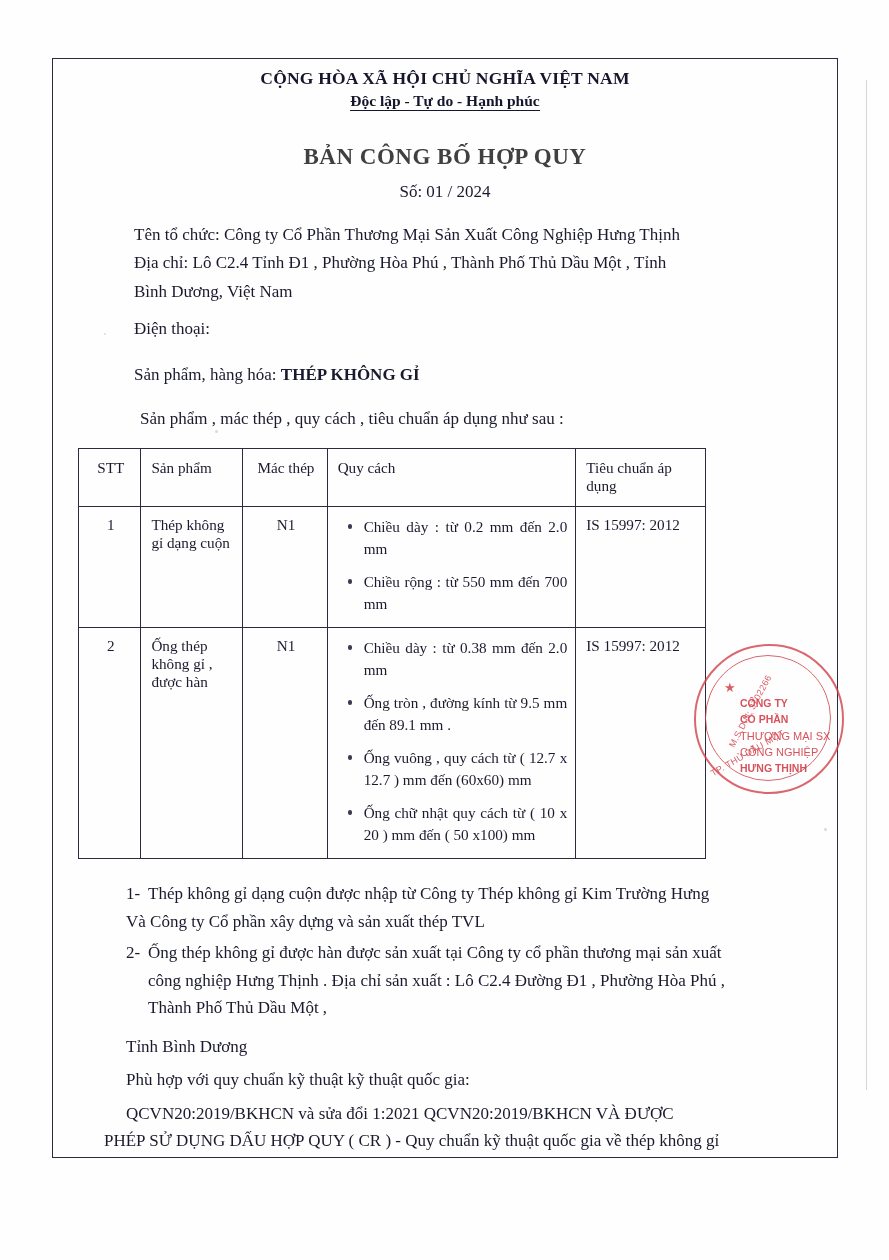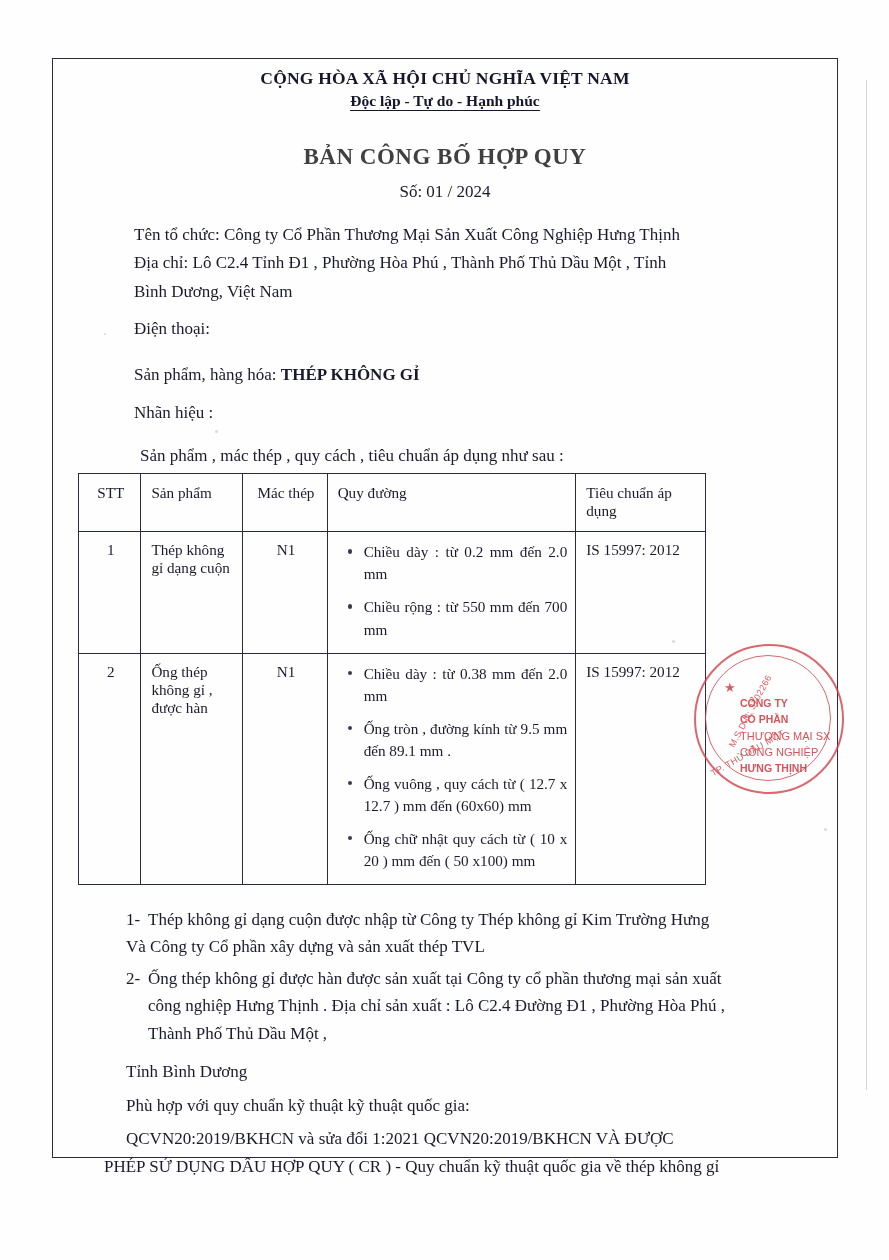--- a/index.html
+++ b/index.html
@@ -75,21 +75,21 @@
   .ln { margin: 0 0 2px 0; }
   .indent-1 { padding-left: 56px; }
   .indent-2 { padding-left: 56px; }
   .indent-3 { padding-left: 62px; }
   .indent-4 { padding-left: 48px; }
   .strong { font-weight: bold; }
   .gap-s { margin-top: 11px; }
   .gap-m { margin-top: 17px; }
 
   table.specs {
-    margin-top: 4px;
+    margin-top: 16px;
     width: 628px;
     border-collapse: collapse;
     font-size: 15.2px;
   }
   table.specs td, table.specs th {
     border: 1px solid #2b2b40;
     vertical-align: top;
     padding: 9px 8px 10px 10px;
     font-weight: normal;
     text-align: left;
@@ -241,31 +241,30 @@
 
     <div class="block">
       <div class="ln indent-1">Tên tổ chức: Công ty Cổ Phần Thương Mại Sản Xuất Công Nghiệp Hưng Thịnh</div>
       <div class="ln indent-1">Địa chỉ: Lô C2.4 Tỉnh Đ1 , Phường Hòa Phú , Thành Phố Thủ Dầu Một , Tỉnh</div>
       <div class="ln indent-1">Bình Dương, Việt Nam</div>
       <div class="ln indent-1 gap-s">Điện thoại:</div>
     </div>
 
     <div class="block">
       <div class="ln indent-2"><span>Sản phẩm, hàng hóa:</span> <span class="strong">THÉP KHÔNG GỈ</span></div>
-      <div class="ln indent-2 gap-s">Nhãn hiệu :</div>
       <div class="ln indent-3 gap-m">Sản phẩm , mác thép , quy cách , tiêu chuẩn áp dụng như sau :</div>
     </div>
 
     <table class="specs">
       <thead>
         <tr>
           <th class="c-stt">STT</th>
           <th class="c-prod">Sản phẩm</th>
           <th class="c-grade">Mác thép</th>
-          <th class="c-spec">Quy đường</th>
+          <th class="c-spec">Quy cách</th>
           <th class="c-std">Tiêu chuẩn áp dụng</th>
         </tr>
       </thead>
       <tbody>
         <tr>
           <td class="c-stt">1</td>
           <td class="c-prod just">Thép không gỉ dạng cuộn</td>
           <td class="c-grade">N1</td>
           <td class="c-spec">
             <ul class="spec-list">

